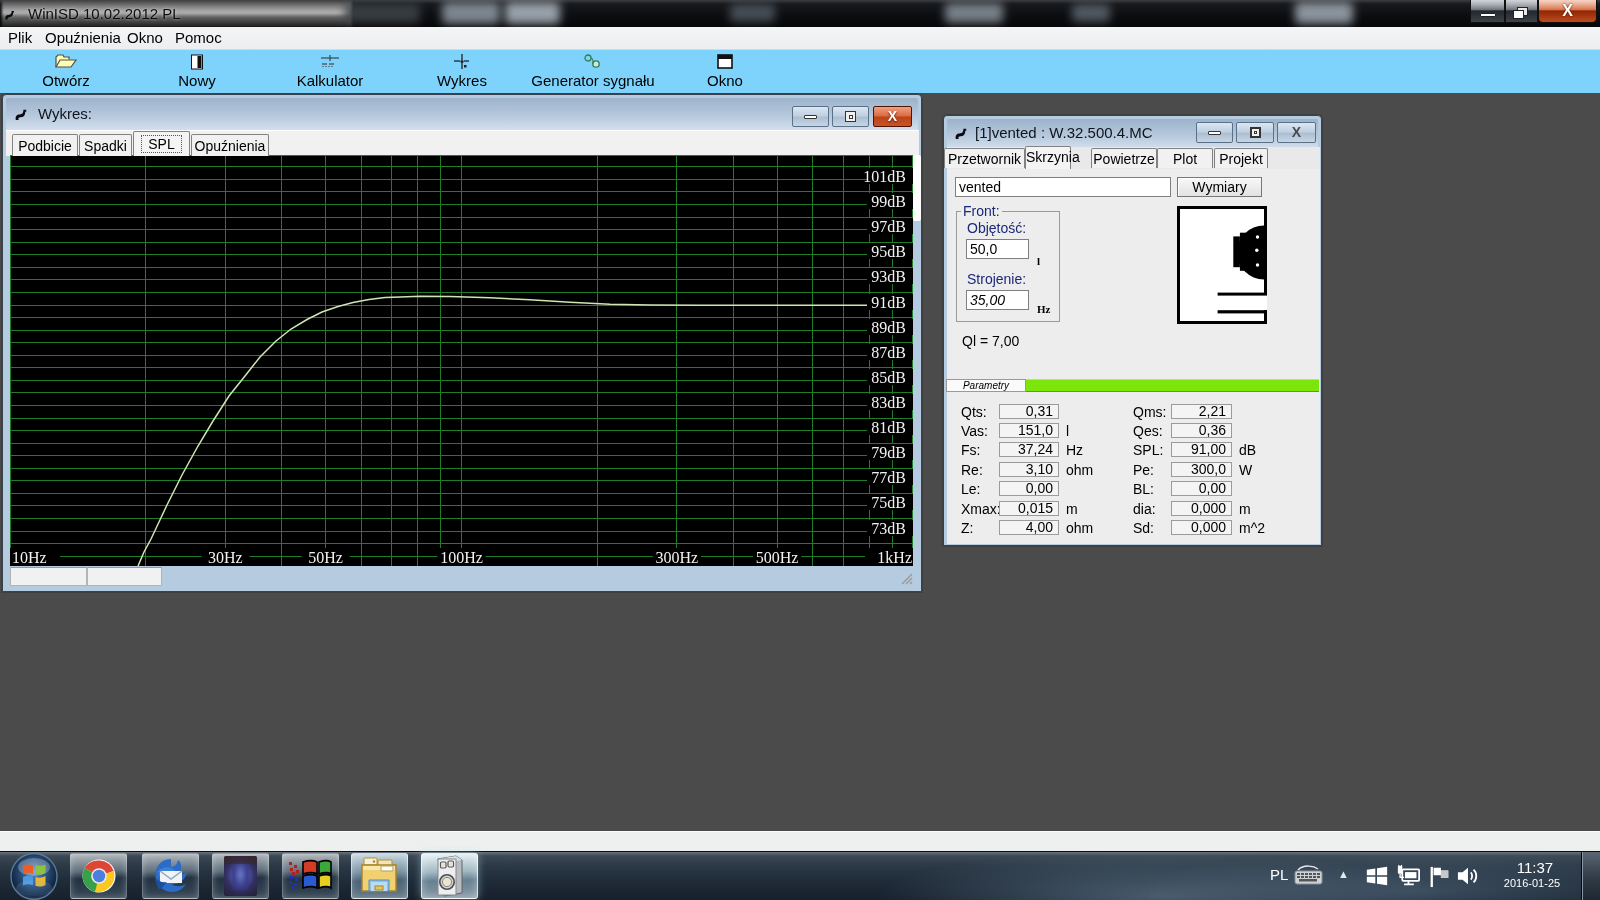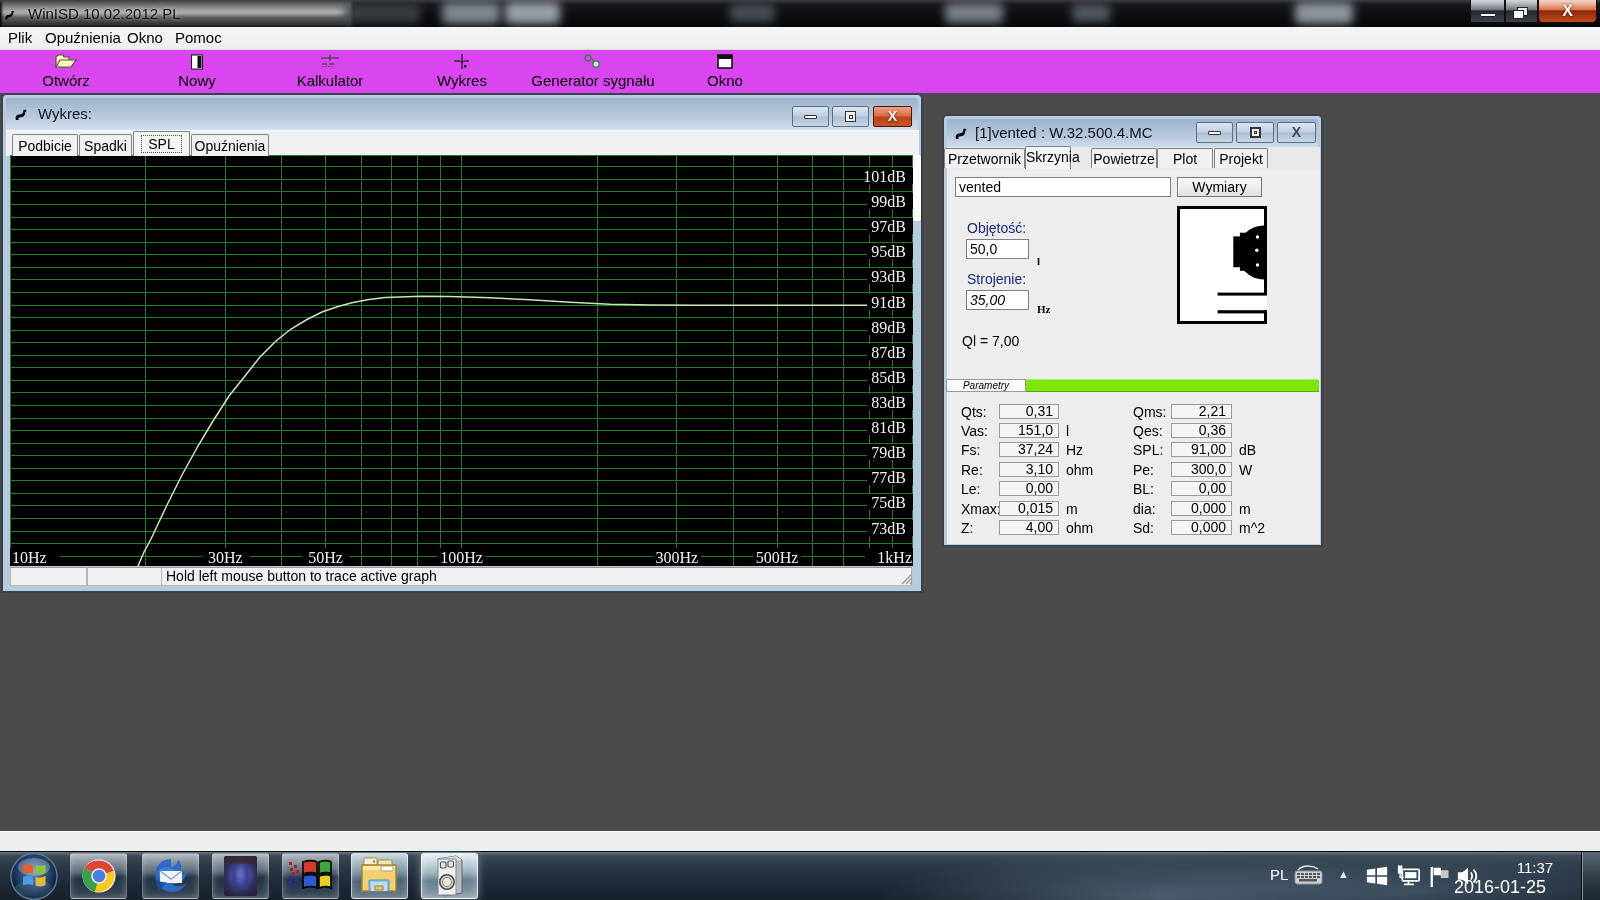--- a/index.html
+++ b/index.html
@@ -14,21 +14,21 @@
 .cb{position:absolute;top:0;height:23px;border:1px solid #101010;border-top:none;z-index:6}
 .cb i{position:absolute;left:0;top:0;right:0;height:10px;background:linear-gradient(180deg,rgba(255,255,255,.55),rgba(255,255,255,.12));}
 #cbmin{left:1470px;width:35px;background:linear-gradient(180deg,#9ba0a7 0,#585e66 45%,#23282e 50%,#3c4248 100%)}
 #cbmax{left:1505px;width:33px;background:linear-gradient(180deg,#9ba0a7 0,#585e66 45%,#23282e 50%,#3c4248 100%)}
 #cbcls{left:1538px;width:59px;background:linear-gradient(180deg,#eb9f7c 0,#cf5b2d 45%,#8f2708 50%,#bf4b1c 100%);border-radius:0 0 5px 5px}
 .glyph{position:absolute;color:#fff;font-weight:bold}
 
 #menu{left:0;top:27px;width:1600px;height:23px;background:linear-gradient(180deg,#f4f5f7,#eceef0);border-bottom:1px solid #d8d8d8}
 #menu span{position:absolute;top:2px;font-size:15px;color:#000}
 
-#tbar{left:0;top:50px;width:1600px;height:49px;background:#d946ef;border-bottom:1px solid #8f8f8f}
+#tbar{left:0;top:50px;width:1600px;height:49px;background:#7dd3fc;border-bottom:1px solid #8f8f8f}
 .tbtn{position:absolute;top:0;height:42px;text-align:center;font-size:15px;color:#000}
 .tbtn .lab{position:absolute;left:0;right:0;top:22px}
 .tbtn .ic{position:absolute;left:50%;top:4px;transform:translateX(-50%)}
 
 #mdi{left:0;top:93px;width:1600px;height:738px;background:#4b4b4b}
 
 .win{position:absolute;background:#b5cbe0;border:1px solid #38424e;border-radius:4px 4px 0 0;box-shadow:0 0 0 1px rgba(0,0,0,.15)}
 .wtitle{position:absolute;left:3px;right:3px;top:3px;background:linear-gradient(180deg,#9db3cb 0,#b6c8dc 55%,#d3dfee 100%);border-radius:2px 2px 0 0}
 .wtxt{position:absolute;font-size:15px;color:#10141c}
 .wbtn{position:absolute;height:21px;border:1px solid #5a7086;border-radius:2px;background:linear-gradient(180deg,#dbe6f2 0,#c0d1e2 45%,#aebfd2 55%,#c6d6e6 100%)}
@@ -274,21 +274,20 @@
           <text x="666.9" y="408" text-anchor="middle">300Hz</text>
           <rect x="743.1" y="393" width="48" height="18" fill="#000"></rect>
           <text x="767.1" y="408" text-anchor="middle">500Hz</text>
           <rect x="855" y="393" width="48" height="18" fill="#000"></rect>
           <text x="902" y="408" text-anchor="end">1kHz</text>
         </g>
 </svg></div>
   <div class="abs" style="left:910px;top:60px;width:8px;height:66px;background:#fdfdfd;border-radius:2px"></div>
   <div class="sp" style="left:7px;width:77px"></div>
   <div class="sp" style="left:84px;width:75px"></div>
-  <div class="sp" style="left:158px;width:751px;font-size:14px;padding-left:4px;line-height:17px;color:#000">Hold left mouse button to trace active graph</div>
   <svg class="abs" style="left:898px;top:478px" width="12" height="12">
       <g stroke="#9a9a9a" stroke-width="1.5">
         <line x1="11" y1="1" x2="1" y2="11"></line>
         <line x1="11" y1="5" x2="5" y2="11"></line>
         <line x1="11" y1="9" x2="9" y2="11"></line>
       </g>
     </svg>
 </div>
 
 <div class="win" id="wv">
@@ -308,20 +307,23 @@
   <div id="vcontent"></div>
     <div class="abs" style="left:3px;top:31px;width:373px;height:22px;background:#e9e9e9;z-index:1"></div>
   <div class="tab" style="left:0px;top:32px;width:81px;height:20px;line-height:20px">Przetwornik</div>
   <div class="tab sel" style="left:81px;top:30px;width:46px;height:23px;line-height:21px">Skrzynia</div>
   <div class="tab" style="left:147px;top:32px;width:66px;height:20px;line-height:20px">Powietrze</div>
   <div class="tab" style="left:213px;top:32px;width:56px;height:20px;line-height:20px">Plot</div>
   <div class="tab" style="left:270px;top:32px;width:54px;height:20px;line-height:20px">Projekt</div>
 
   <input class="inp" style="left: 11px; top: 61px; width: 216px; height: 20px;" value="vented">
   <div class="abs" style="left:233px;top:61px;width:85px;height:20px;background:linear-gradient(180deg,#f8f8f8,#e2e2e2);border:1px solid #777;box-shadow:inset 1px 1px 0 #fff;font-size:14px;text-align:center;line-height:19px">Wymiary</div>
+  <fieldset class="abs" style="left:12px;top:87px;width:104px;height:119px;border:1px solid #9a9a9a">
+    <legend class="navy" style="font-size:14px;margin-left:4px;padding:0 2px">Front:</legend>
+  </fieldset>
   <div class="abs navy" style="left:23px;top:104px;font-size:14px">Objętość:</div>
   <input class="inp" style="left: 22px; top: 123px; width: 63px; height: 20px;" value="50,0">
   <div class="abs" style="left:93px;top:139px;font-size:11px;font-weight:bold;font-family:'Liberation Serif',serif">l</div>
   <div class="abs navy" style="left:23px;top:155px;font-size:14px">Strojenie:</div>
   <input class="inp" style="left: 22px; top: 174px; width: 63px; height: 20px; font-style: italic;" value="35,00">
   <div class="abs" style="left:93px;top:187px;font-size:11px;font-weight:bold;font-family:'Liberation Serif',serif">Hz</div>
   <div class="abs" id="spkbox">
       <svg style="position:absolute;left:233px;top:90px" width="90" height="118">
 <rect x="1.5" y="1.5" width="87" height="115" fill="#fff" stroke="#000" stroke-width="3"></rect>
 <rect x="85" y="89" width="5" height="15" fill="#fff"></rect>
@@ -505,16 +507,16 @@
 <svg class="tray" style="left:1429px;top:13px" width="22" height="24" viewBox="0 0 24 26">
 <path d="M3 2 L3 24" stroke="#fff" stroke-width="2.5"></path>
 <path d="M5 3 L13 3 L13 6 L21 6 L21 14 L13 14 L13 11 L5 11 Z" fill="#fff"></path>
 <path d="M13 6 L21 6 L21 14 L13 14 Z" fill="#c8c8c8"></path>
     </svg>
 <svg class="tray" style="left:1456px;top:13px" width="24" height="22" viewBox="0 0 26 24">
 <path d="M2 8 L7 8 L13 3 L13 21 L7 16 L2 16 Z" fill="#fff"></path>
 <path d="M16 8 C18 10 18 14 16 16 M19 5 C23 8.5 23 15.5 19 19" stroke="#fff" stroke-width="2" fill="none"></path>
     </svg>
 <div class="tray" style="left:1495px;top:7px;width:80px;text-align:center;font-size:15px">11:37</div>
-<div class="tray" style="left:1452px;top:25px;width:96px;text-align:center;font-size:18px">2016-01-25</div>
+<div class="tray" style="left:1484px;top:25px;width:96px;text-align:center;font-size:11px">2016-01-25</div>
 <div style="position:absolute;left:1581px;top:0;width:1px;height:49px;background:#05070a"></div>
 <div style="position:absolute;left:1582px;top:0;width:18px;height:49px;background:linear-gradient(180deg,#5a6673,#323d49 50%,#1c2630);border-left:1px solid #8a96a2"></div>
 </div>
 
 </body></html>

